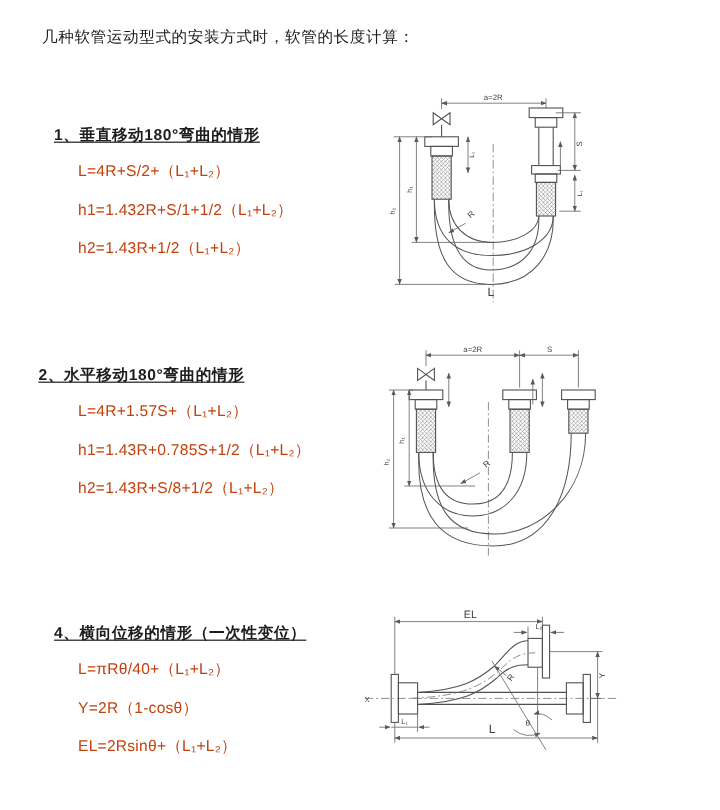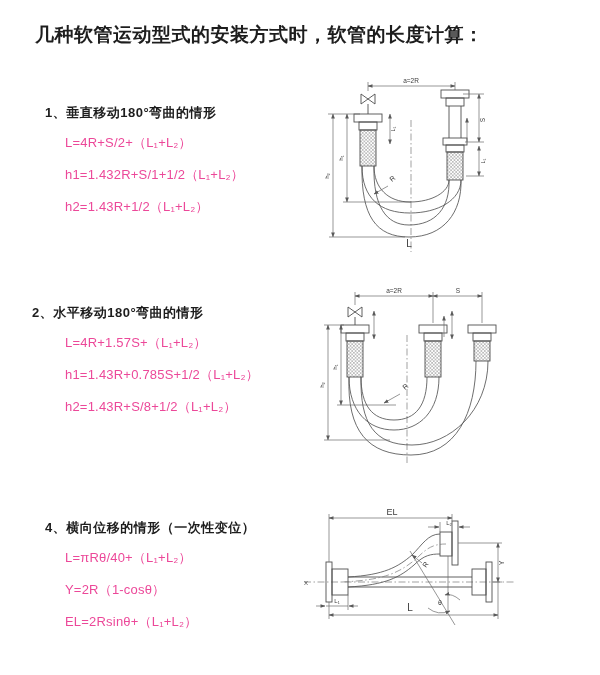--- a/index.html
+++ b/index.html
@@ -2,23 +2,23 @@
 <html><head>
 <meta charset="utf-8">
 <style>
   * { margin:0; padding:0; box-sizing:border-box; }
   html,body { background:#ffffff; }
   body {
     position:relative; width:600px; height:675px; overflow:hidden;
     font-family:"Liberation Sans", sans-serif; color:#1d1d1d;
   }
   .abs { position:absolute; }
-  .doc-title { left:35px; top:22px; font-size:19px; font-weight:bold; letter-spacing:.5px; }
-  .sec-heading { font-size:13px; font-weight:bold; letter-spacing:.5px; }
-  .formula { font-size:13px; letter-spacing:.2px; color:#ec4899; }
+  .doc-title { left:35px; top:22px; font-size:13px; font-weight:normal; letter-spacing:.5px; }
+  .sec-heading { font-size:13px; font-weight:bold; letter-spacing:.5px;text-decoration:underline; }
+  .formula { font-size:13px; letter-spacing:.2px; color:#c2410c; }
   svg { position:absolute; overflow:visible; }
   svg text { font-family:"Liberation Sans", sans-serif; fill:#3d3d3d; }
   .ln   { stroke:#4f4f4f; stroke-width:.9; fill:none; }
   .lnf  { stroke:#4f4f4f; stroke-width:.9; }
   .hose { stroke:#545454; stroke-width:.85; fill:none; }
   .dim  { stroke:#6a6a6a; stroke-width:.7; fill:none; }
   .cl   { stroke:#7a7a7a; stroke-width:.7; fill:none; stroke-dasharray:7 2.5 1.5 2.5; }
 </style>
 </head>
 <body>

